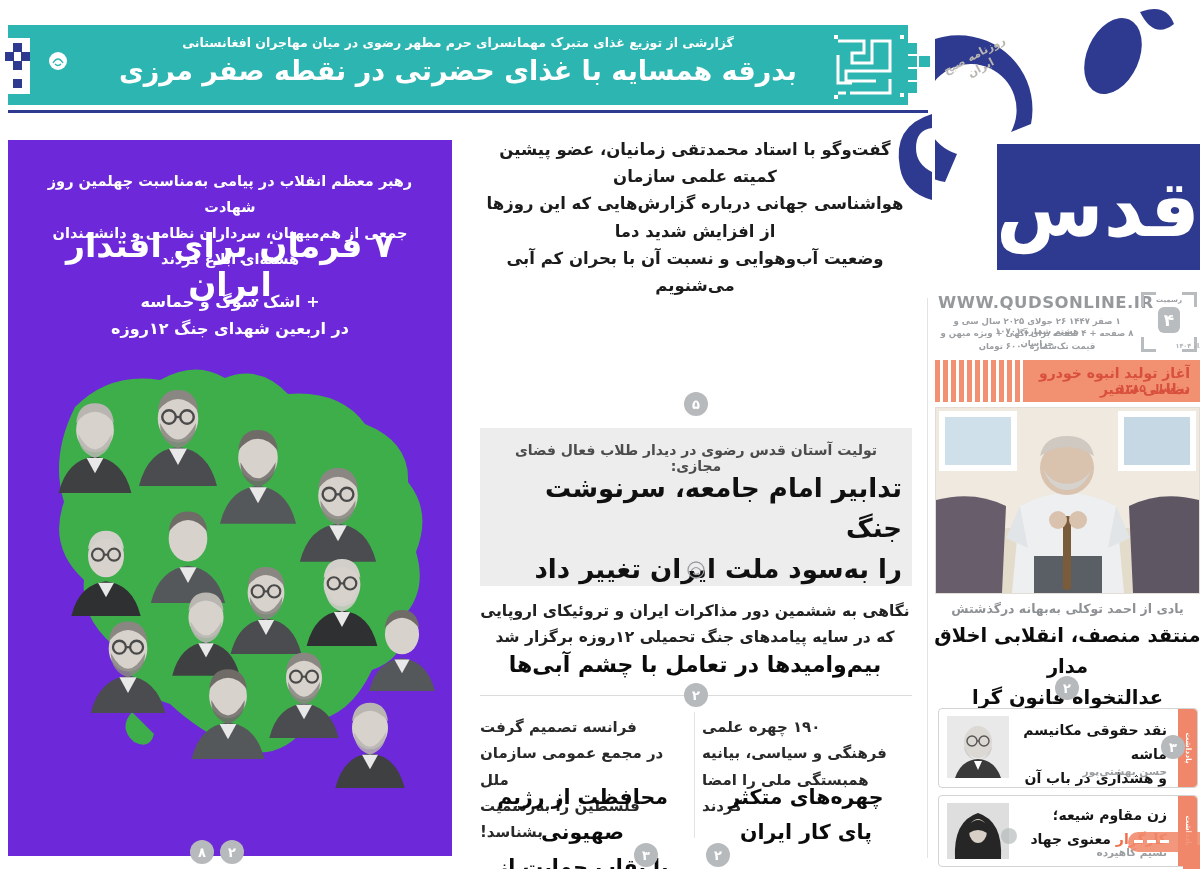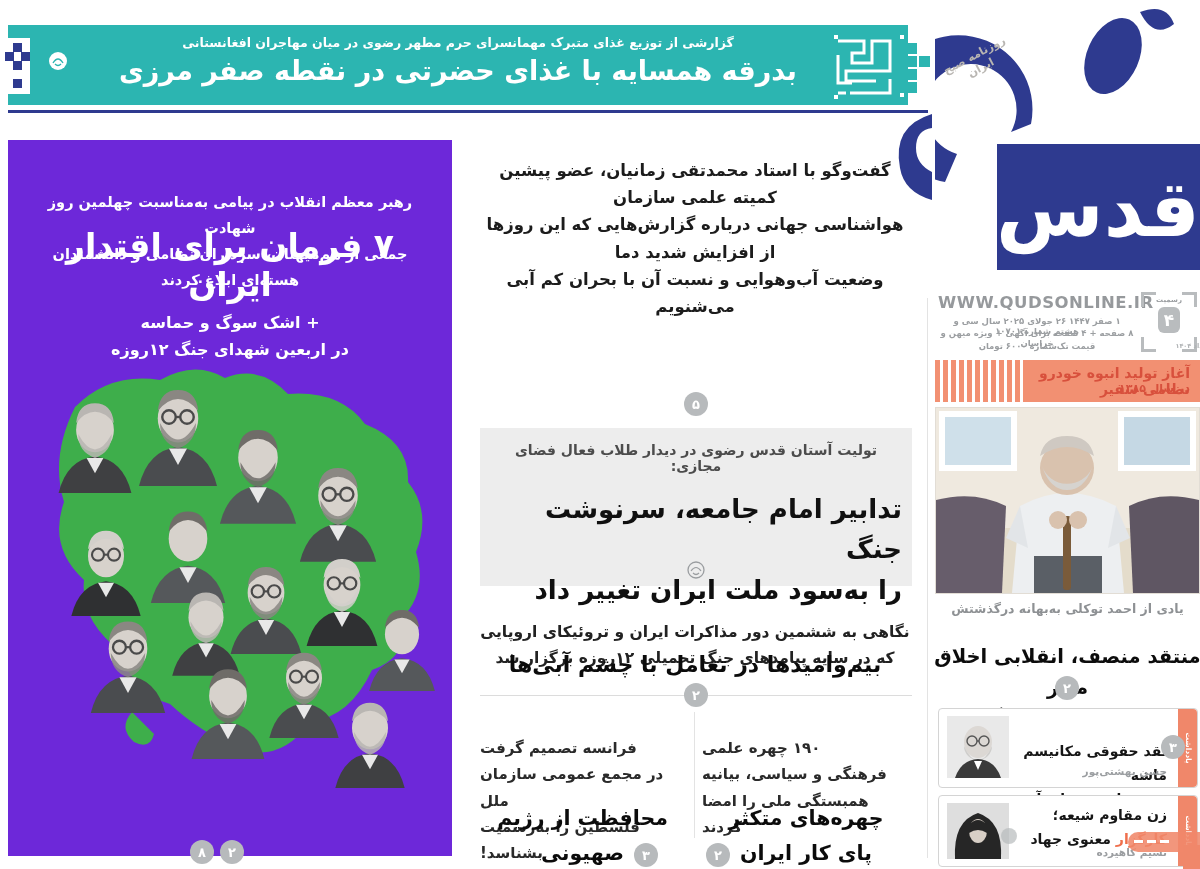--- a/index.html
+++ b/index.html
@@ -1,19 +1,19 @@
 <!DOCTYPE html>
 <html lang="fa" dir="rtl"><head>
 <meta charset="utf-8">
 <style>
   html,body{margin:0;padding:0;background:#fff;}
   .page{position:relative;width:1200px;height:869px;background:#fff;overflow:hidden;
         font-family:"DejaVu Sans",sans-serif;direction:rtl;}
   .abs{position:absolute;}
-  .pre{white-space:pre-line;margin-top:21px;}
+  .pre{white-space:pre-line;}
   
   .banner{left:8px;top:25px;width:900px;height:80px;background:#2cb5b1;}
   .banner-kicker{left:60px;top:10px;width:780px;text-align:center;color:#fff;
       font-size:12.5px;font-weight:bold;}
   .banner-headline{left:60px;top:30px;width:780px;text-align:center;color:#fff;
       font-size:27px;font-weight:bold;letter-spacing:-.5px;}
   .blue-rule{left:8px;top:110px;width:920px;height:3px;background:#2e3a8f;}
   .pixelbox{left:0;top:38px;width:30px;height:56px;background:#fff;}
   .pixelbox span{position:absolute;width:9px;height:9px;background:#2e3a8f;}
   

